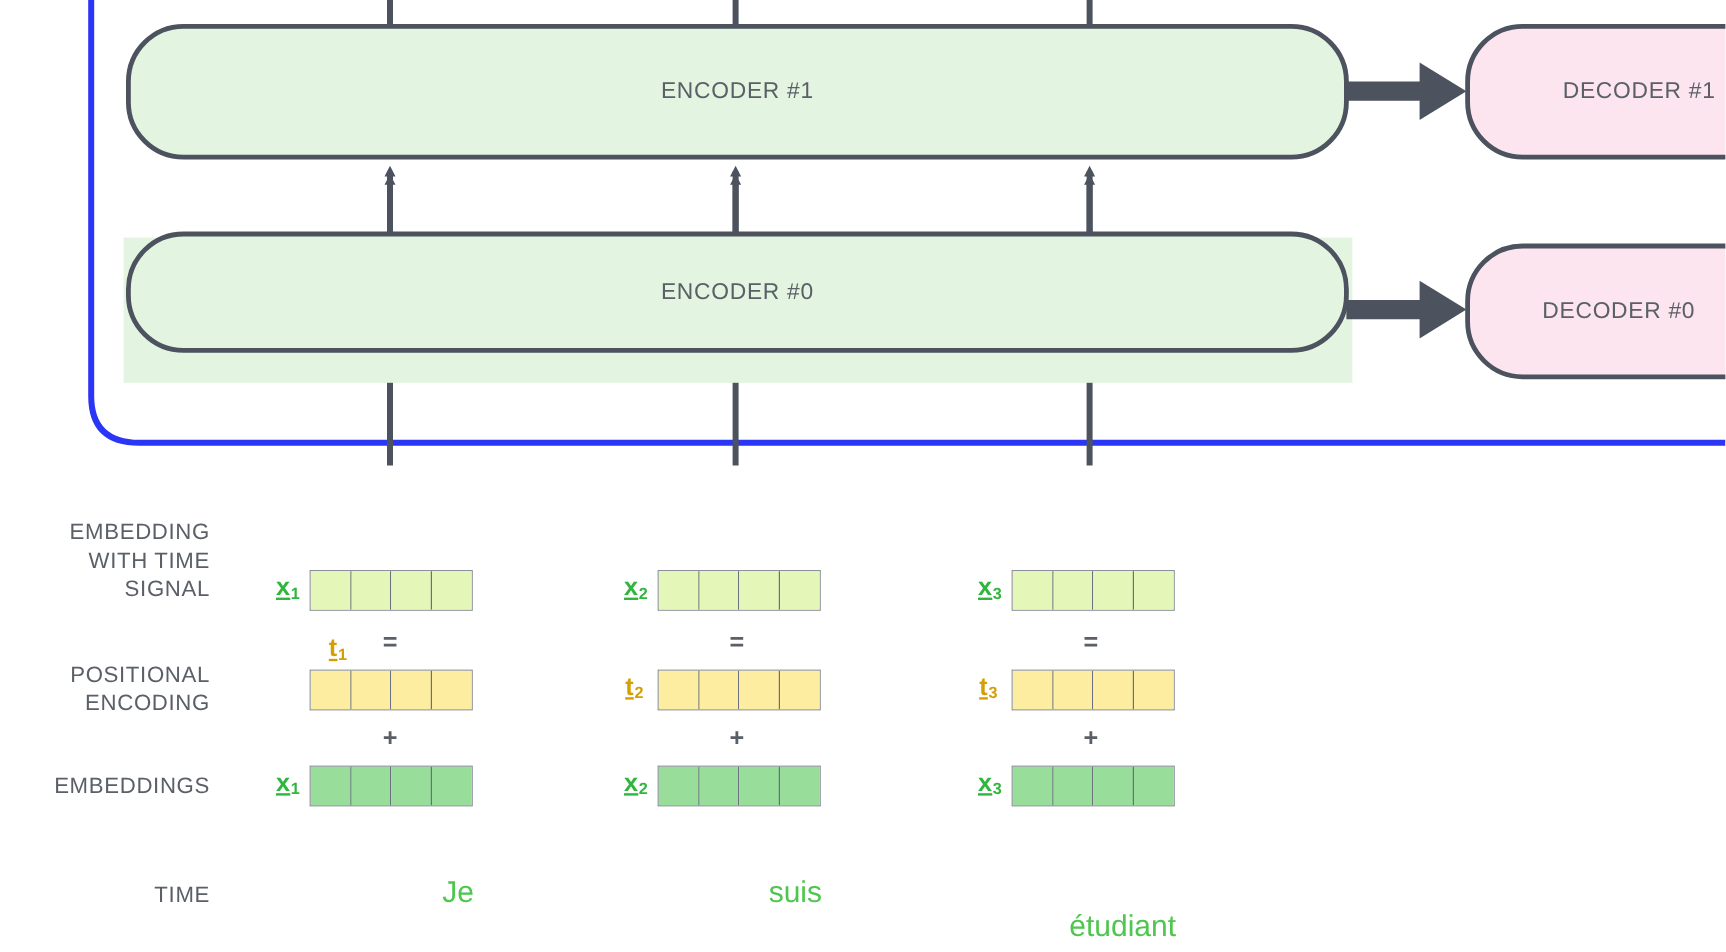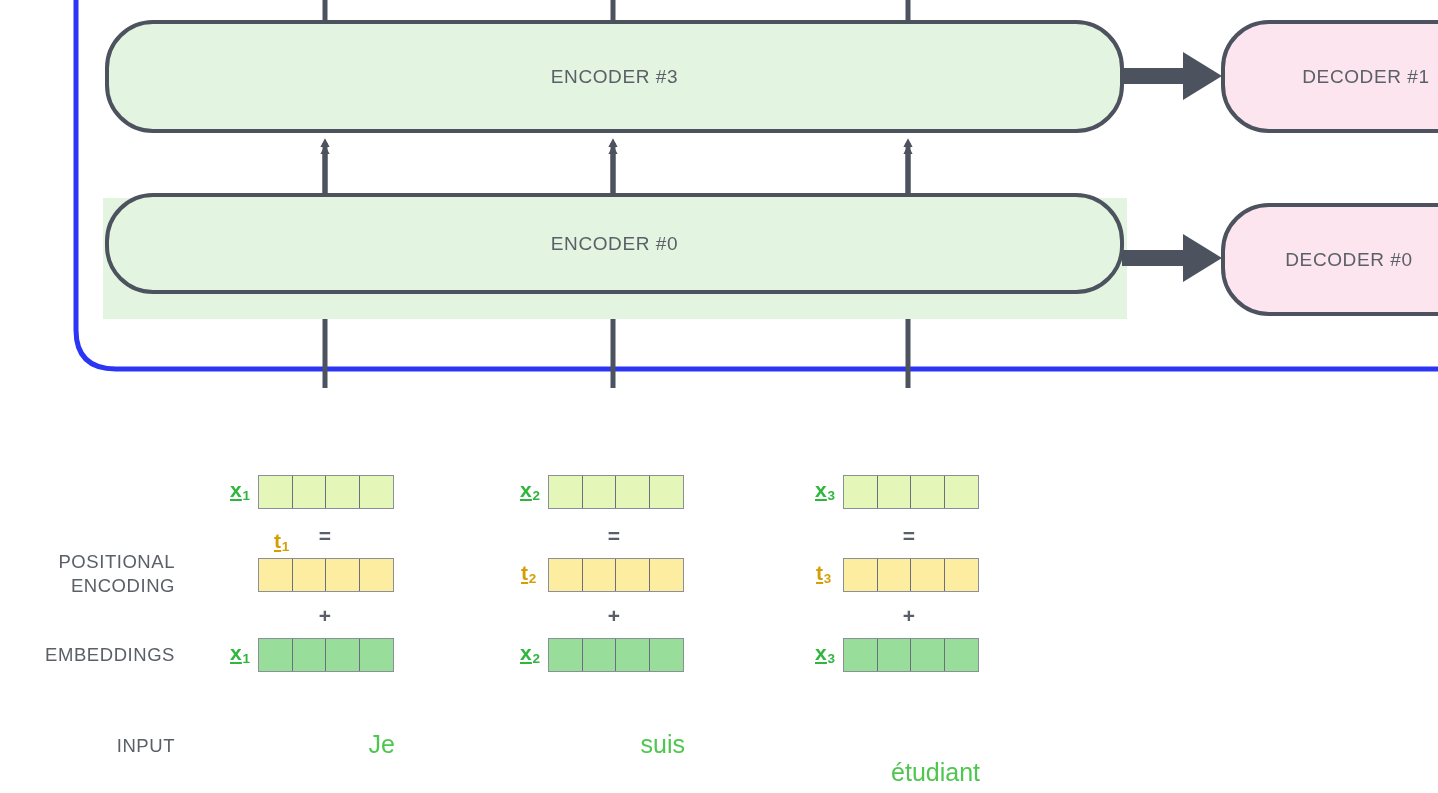--- a/index.html
+++ b/index.html
@@ -158,35 +158,38 @@
       <line x1="908" y1="22" x2="908" y2="-30" stroke="#4c525e" stroke-width="5"></line>
     </g>
 
     <g>
       <path d="M1122,68 L1183,68 L1183,52 L1222,76 L1183,100 L1183,84 L1122,84 Z" fill="#4c525e"></path>
       <path d="M1122,250 L1183,250 L1183,234 L1222,258 L1183,282 L1183,266 L1122,266 Z" fill="#4c525e"></path>
     </g>
   </svg>
 
   <div class="block encoder" style="left:105px; top:20px; width:1019px; height:113px;">
-    <span>ENCODER #3</span>
+    <span>ENCODER #1</span>
   </div>
 
   <div class="block encoder" style="left:105px; top:193px; width:1019px; height:101px;">
     <span>ENCODER #0</span>
   </div>
 
   <div class="block decoder" style="left:1221px; top:20px; width:290px; height:113px;">
     <span style="">DECODER #1</span>
   </div>
 
   <div class="block decoder" style="left:1221px; top:203px; width:290px; height:113px;">
     <span style="margin-right:34px;">DECODER #0</span>
   </div>
 
+  <div class="row-label" style="left:0px; top:431px; width:175px;">EMBEDDING
+WITH TIME
+SIGNAL</div>
 
   <div class="vec-tag tag-green" style="left:230px; top:478px;">x<sub>1</sub></div>
   <div class="vec embed-time" style="left:258px; top:475px;">
     <div class="cell"></div>
     <div class="cell"></div>
     <div class="cell"></div>
     <div class="cell"></div>
   </div>
 
   <div class="vec-tag tag-green" style="left:520px; top:478px;">x<sub>2</sub></div>
@@ -259,19 +262,19 @@
   </div>
 
   <div class="vec-tag tag-green" style="left:815px; top:641px;">x<sub>3</sub></div>
   <div class="vec embeddings" style="left:843px; top:638px;">
     <div class="cell"></div>
     <div class="cell"></div>
     <div class="cell"></div>
     <div class="cell"></div>
   </div>
 
-  <div class="input-label" style="left:0px; top:735px; width:175px;">INPUT</div>
+  <div class="input-label" style="left:0px; top:735px; width:175px;">TIME</div>
 
   <div class="input-word" style="left:255px; top:730px; width:140px;">Je</div>
   <div class="input-word" style="left:545px; top:730px; width:140px;">suis</div>
   <div class="input-word" style="left:840px; top:730px; width:140px;margin-top:28px;">étudiant</div>
 
 </div>
 
 </body></html>

